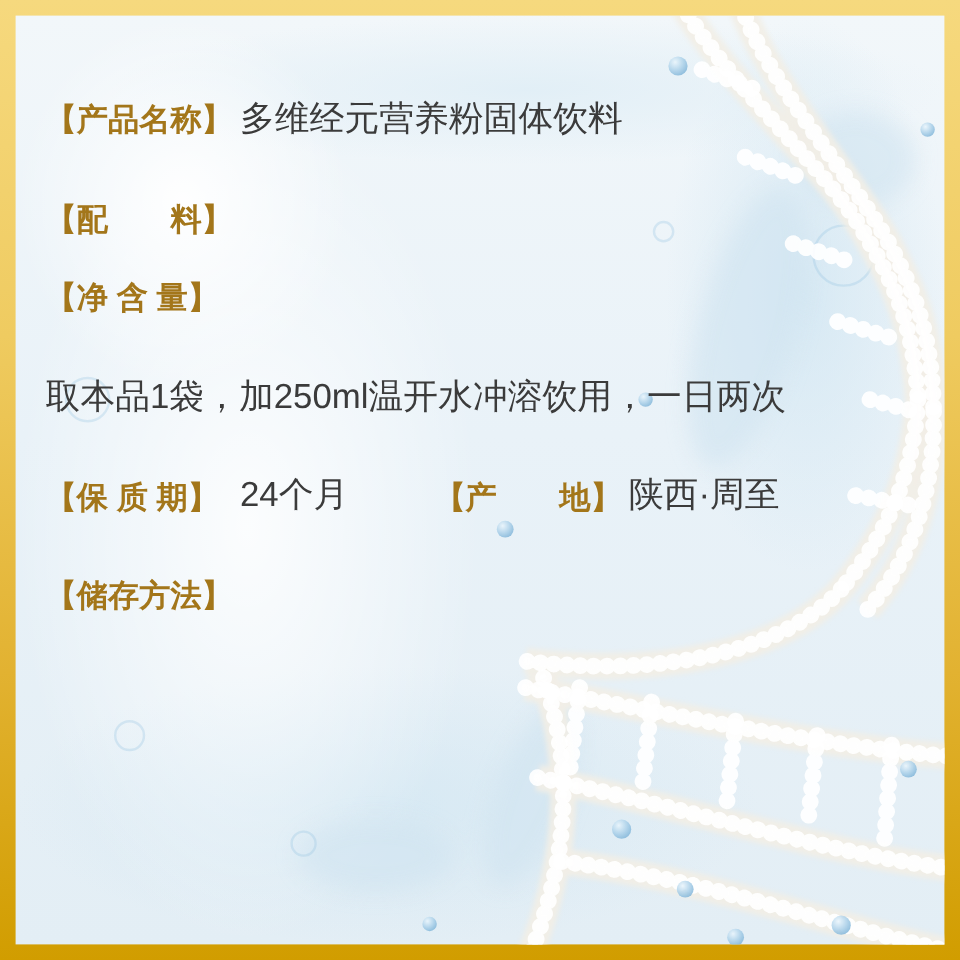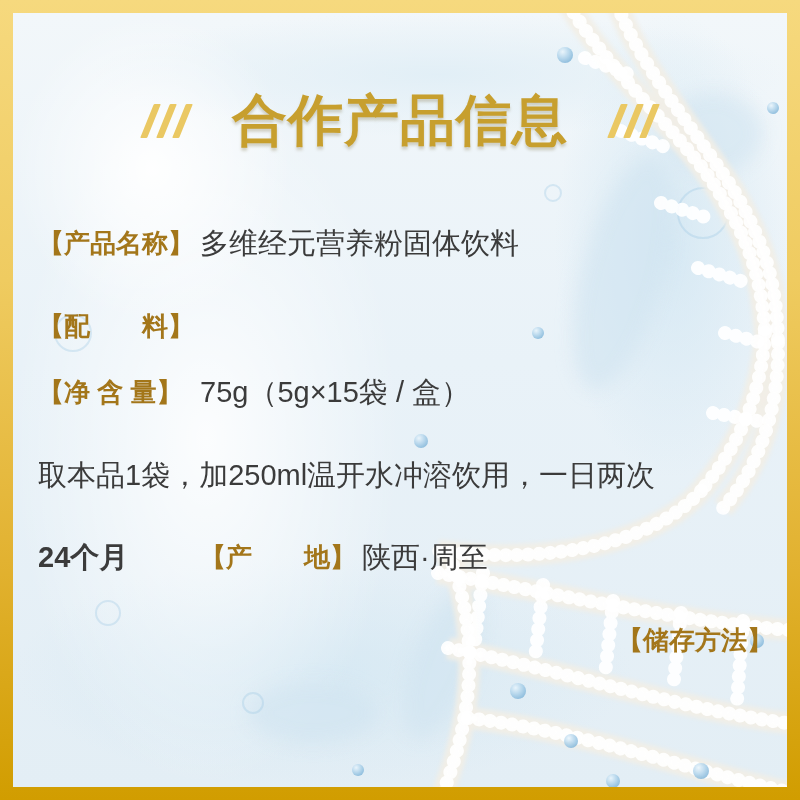--- a/index.html
+++ b/index.html
@@ -43,22 +43,22 @@
   .row{display:flex;align-items:flex-end;font-size:29px;line-height:1.4;margin-bottom:42px;}
   .label{
     flex:none;width:156px;margin-right:6px;
     color:#a3761a;font-weight:700;font-size:26px;line-height:1.55;
     white-space:nowrap;
   }
   .value{color:#3b3b3b;font-weight:400;white-space:nowrap;}
   .row-ingredients{margin-bottom:24px;gap:20px;}
   .row-ingredients .value{white-space:normal;max-width:562px;line-height:1.82;margin-top:-5px;}
   .row-ingredients .label{line-height:1.65;}
-  .value-narrow{flex:none;width:162px;font-weight:bold;}
-  .row-last{margin-bottom:0;flex-direction:column;}
+  .value-narrow{flex:none;width:162px;}
+  .row-last{margin-bottom:0;}
 </style>
 </head>
 <body>
 
 <div class="frame">
   <div class="card">
 
     <svg class="decor" width="774" height="774" viewBox="0 0 774 774" aria-hidden="true">
       <defs>
         <filter id="soft" x="-20%" y="-20%" width="140%" height="140%">
@@ -145,55 +145,42 @@
         <circle cx="744" cy="628" r="7"></circle>
         <circle cx="688" cy="758" r="8"></circle>
         <circle cx="600" cy="768" r="7"></circle>
         <circle cx="345" cy="757" r="6"></circle>
         <circle cx="760" cy="95" r="6"></circle>
       </g>
     </svg>
 
     <div class="content">
 
-      <header class="title-row">
-        <span class="slashes">
-            <i></i>
-            <i></i>
-            <i></i>
-          </span>
-        <h1 class="page-title">合作产品信息</h1>
-        <span class="slashes">
-            <i></i>
-            <i></i>
-            <i></i>
-          </span>
-      </header>
 
       <div class="rows">
 
         <div class="row">
           <span class="label">【产品名称】</span>
           <span class="value">多维经元营养粉固体饮料</span>
         </div>
 
         <div class="row row-ingredients">
           <span class="label">【配　　料】</span>
         </div>
 
         <div class="row">
           <span class="label">【净 含 量】</span>
-          <span class="value">75g（5g×15袋 / 盒）</span>
         </div>
 
         <div class="row">
           <span class="value">取本品1袋，加250ml温开水冲溶饮用，一日两次</span>
         </div>
 
         <div class="row">
+          <span class="label">【保 质 期】</span>
           <span class="value value-narrow">24个月</span>
           <span class="label">【产　　地】</span>
           <span class="value">陕西·周至</span>
         </div>
 
         <div class="row row-last">
           <span class="label">【储存方法】</span>
         </div>
 
       </div>

